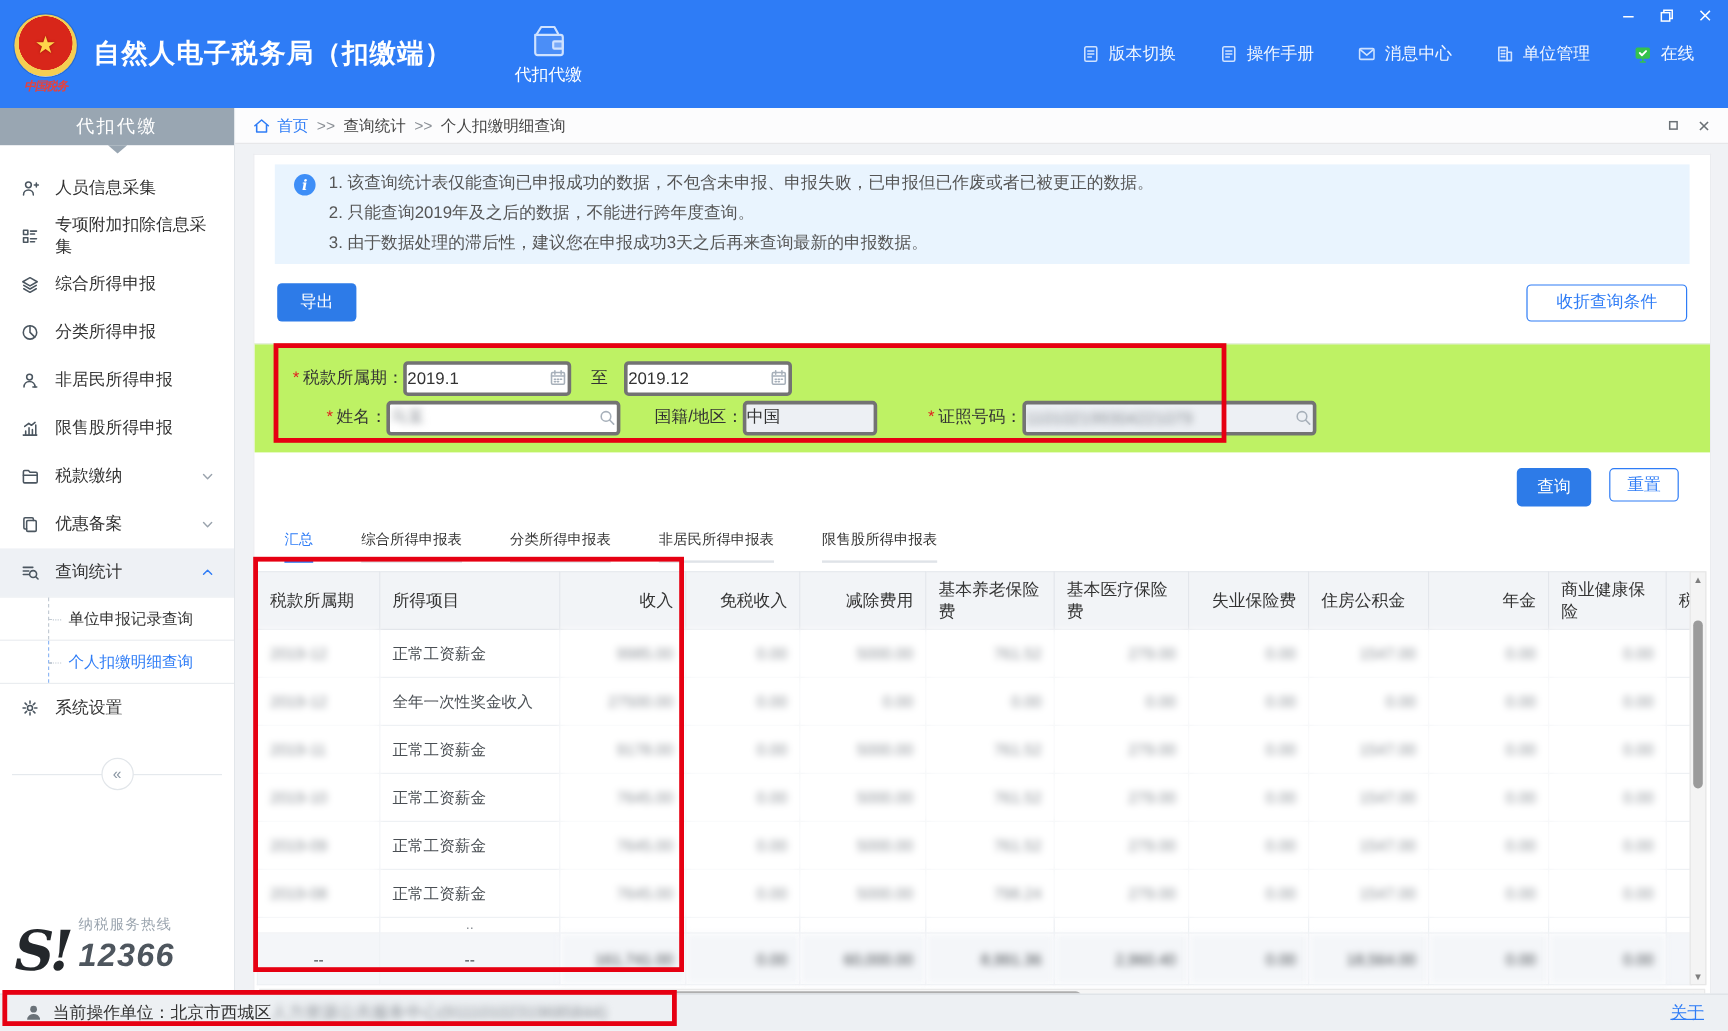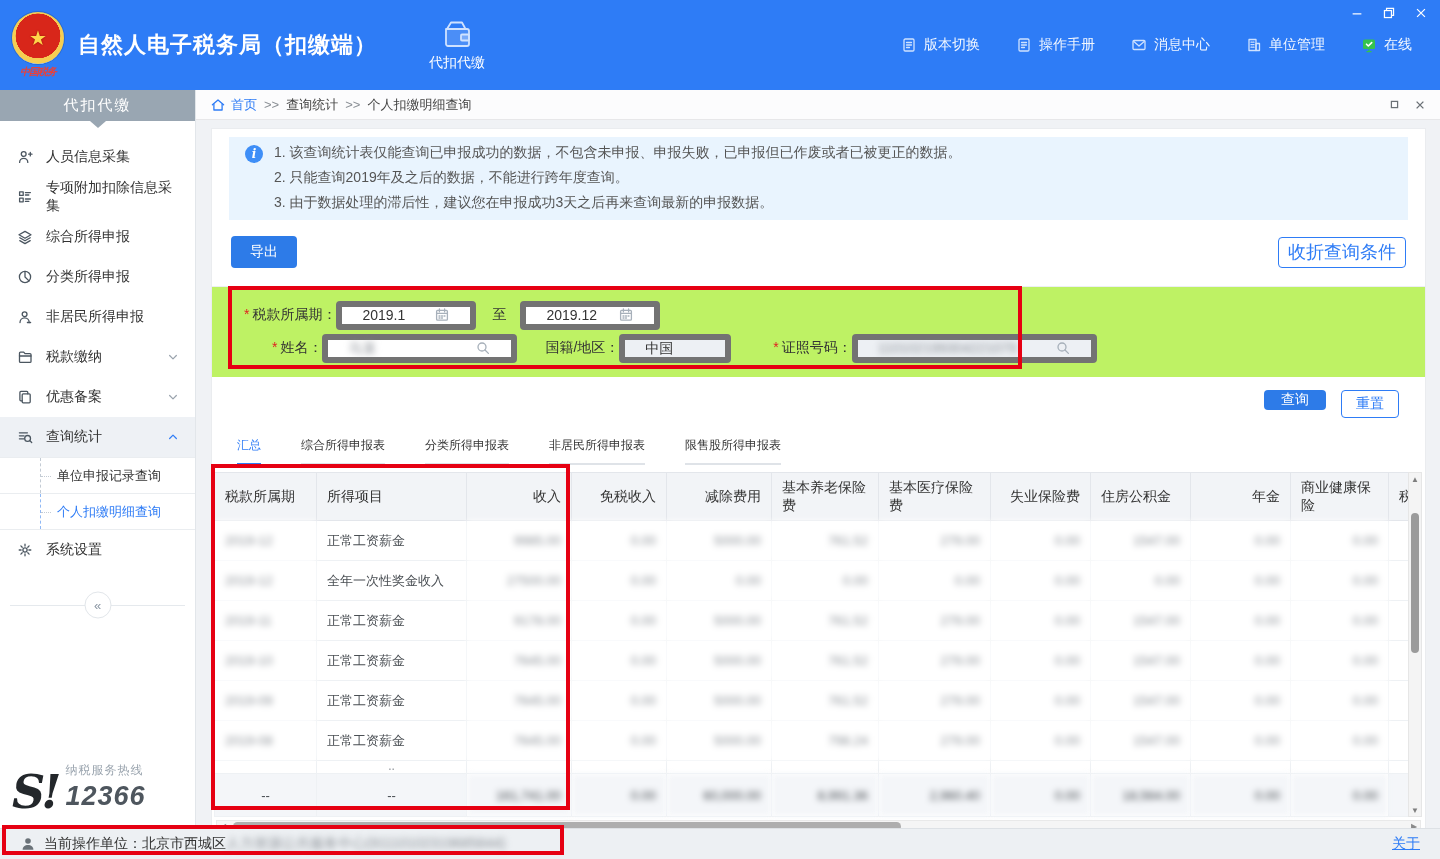--- a/index.html
+++ b/index.html
@@ -60,39 +60,39 @@
   .panel-ctrls .icon { cursor:pointer; }
 
   .panel { position:absolute; left:15px; right:14px; top:38px; bottom:0; background:#FFF; border:1px solid #EAECEF; border-bottom:none; overflow:hidden; }
 
   .notice { margin:8px 17px 0; background:#E9F4FE; padding:3px 16px 5px; display:flex; gap:11px; }
   .info-icon { width:18px; height:18px; flex:none; border-radius:50%; background:#3E8EF7; color:#FFF; font-size:12px; font-weight:bold; font-style:italic; display:flex; align-items:center; justify-content:center; margin-top:5px; font-family:"DejaVu Serif", serif; }
   .notice-lines div { line-height:25px; font-size:14px; color:#555; }
 
   .toolbar { margin:16px 19px 0; display:flex; align-items:center; justify-content:space-between; height:32px; }
   .btn-export { background:#2D7BE8; color:#FFF; border:none; border-radius:4px; padding:0 19px; height:32px; font-size:14px; font-family:inherit; cursor:pointer; }
-  .btn-collapse { position:relative; background:#FFF; color:#2E7CF6; border:1px solid #2E7CF6; border-radius:4px; padding:0 9px; height:31px; font-size:18px; font-family:inherit; cursor:pointer; }
+  .btn-collapse { position:relative; background:#FFF; color:#2E7CF6; border:1px solid #2E7CF6; border-radius:4px; padding:0 24px; height:31px; font-size:14px; font-family:inherit; cursor:pointer; }
 
   .query-form { margin-top:18px; background:#bef264; border-top:1px solid #EDEFF2; padding:10px 0 11px; }
   .form-row { display:flex; align-items:center; height:30px; margin:3px 0; font-size:14px; color:#333; }
   .req { color:#E02020; margin-right:3px; }
   .flabel { white-space:nowrap; }
   .r1-label { margin-left:32px; }
   .r2-name-label { margin-left:60px; }
-  .input { height:29px; border:6px solid #737373; border-radius:4px; background:#FFF; display:flex; align-items:flex-start; padding:0 20px; font-size:14px; color:#333; }
+  .input { height:29px; border:3px solid #737373; border-radius:4px; background:#FFF; display:flex; align-items:center; padding:0 0; font-size:14px; color:#333; }
   .input .val { flex:1; white-space:nowrap; overflow:hidden; }
   .input .ico { color:#A7B0BA; flex:none; }
   .input.disabled { background:#EDF0F4; }
   .masked { filter:blur(3px); color:#8D9298; }
   .w140 { width:140px; } .w195 { width:195px; } .w112 { width:112px; } .w245 { width:245px; }
   .zhi { margin:0 14px 0 16px; }
   .gap28 { margin-left:28px; } .gap40 { margin-left:42px; }
 
   .query-actions { margin:13px 26px 0 0; display:flex; justify-content:flex-end; gap:15px; }
-  .btn-primary { background:#2D7BE8; color:#FFF; border:none; border-radius:4px; height:20px; padding:0 17px; font-size:14px; font-family:inherit; cursor:pointer; }
+  .btn-primary { background:#2D7BE8; color:#FFF; border:none; border-radius:4px; height:32px; padding:0 17px; font-size:14px; font-family:inherit; cursor:pointer; }
   .btn-outline { background:#FFF; color:#2E7CF6; border:1px solid #2E7CF6; border-radius:4px; height:28px; padding:0 14px; font-size:14px; font-family:inherit; cursor:pointer; }
 
   .tabs { margin:19px 0 0 25px; display:flex; gap:40px; font-size:12px; }
   .tab { padding-bottom:9px; border-bottom:2px solid #DFE3E8; color:#333; cursor:pointer; }
   .tab.active { color:#2E7CF6; border-bottom-color:#2E7CF6; }
 
   .table-wrap { position:relative; margin:7px 0 0 2px; }
   table { border-collapse:collapse; table-layout:fixed; width:1195px; }
   th { background:#F2F4F7; font-weight:normal; color:#333; height:48px; border:1px solid #E3E6EB; padding:0 10px; font-size:14px; }
   td { height:40px; border:1px solid #EEF1F4; padding:0 10px; font-size:13px; color:#4A4F54; background:#FFF; }
@@ -259,20 +259,30 @@
             <circle cx="7.6" cy="5.2" r="2.4"></circle>
             <path d="M3 13.5c0-2.6 2-4.6 4.6-4.6s4.6 2 4.6 4.6"></path>
             <path d="M10.4 13.5h3.2"></path>
           </svg>
         </span>
         <span>非居民所得申报</span>
       </div>
       <div class="side-item">
         <span class="icon ">
           <svg width="16" height="16" viewBox="0 0 16 16" fill="none" stroke="currentColor" stroke-width="1.3" stroke-linecap="round" stroke-linejoin="round">
+            <path d="M2.4 13.6h11.2"></path>
+            <path d="M4.4 13.6v-3.4M7.2 13.6V7.4M10 13.6V9M12.8 13.6V5.2"></path>
+            <path d="M3.6 6.4 7 3.8l2.2 1.6 3-2.4"></path>
+          </svg>
+        </span>
+        <span>限售股所得申报</span>
+      </div>
+      <div class="side-item">
+        <span class="icon ">
+          <svg width="16" height="16" viewBox="0 0 16 16" fill="none" stroke="currentColor" stroke-width="1.3" stroke-linecap="round" stroke-linejoin="round">
             <path d="M2.5 5.2V4.1a1 1 0 0 1 1-1h3.2L8 4.6h5a1 1 0 0 1 1 1v6.8a1 1 0 0 1-1 1H3.5a1 1 0 0 1-1-1z"></path>
             <path d="M2.5 7h11.5"></path>
           </svg>
         </span>
         <span>税款缴纳</span>
         <span class="chev icon">
           <svg width="12" height="12" viewBox="0 0 16 16" fill="none" stroke="currentColor" stroke-width="1.6" stroke-linecap="round" stroke-linejoin="round">
             <path d="M3.5 6 8 10.5 12.5 6"></path>
           </svg>
         </span>

